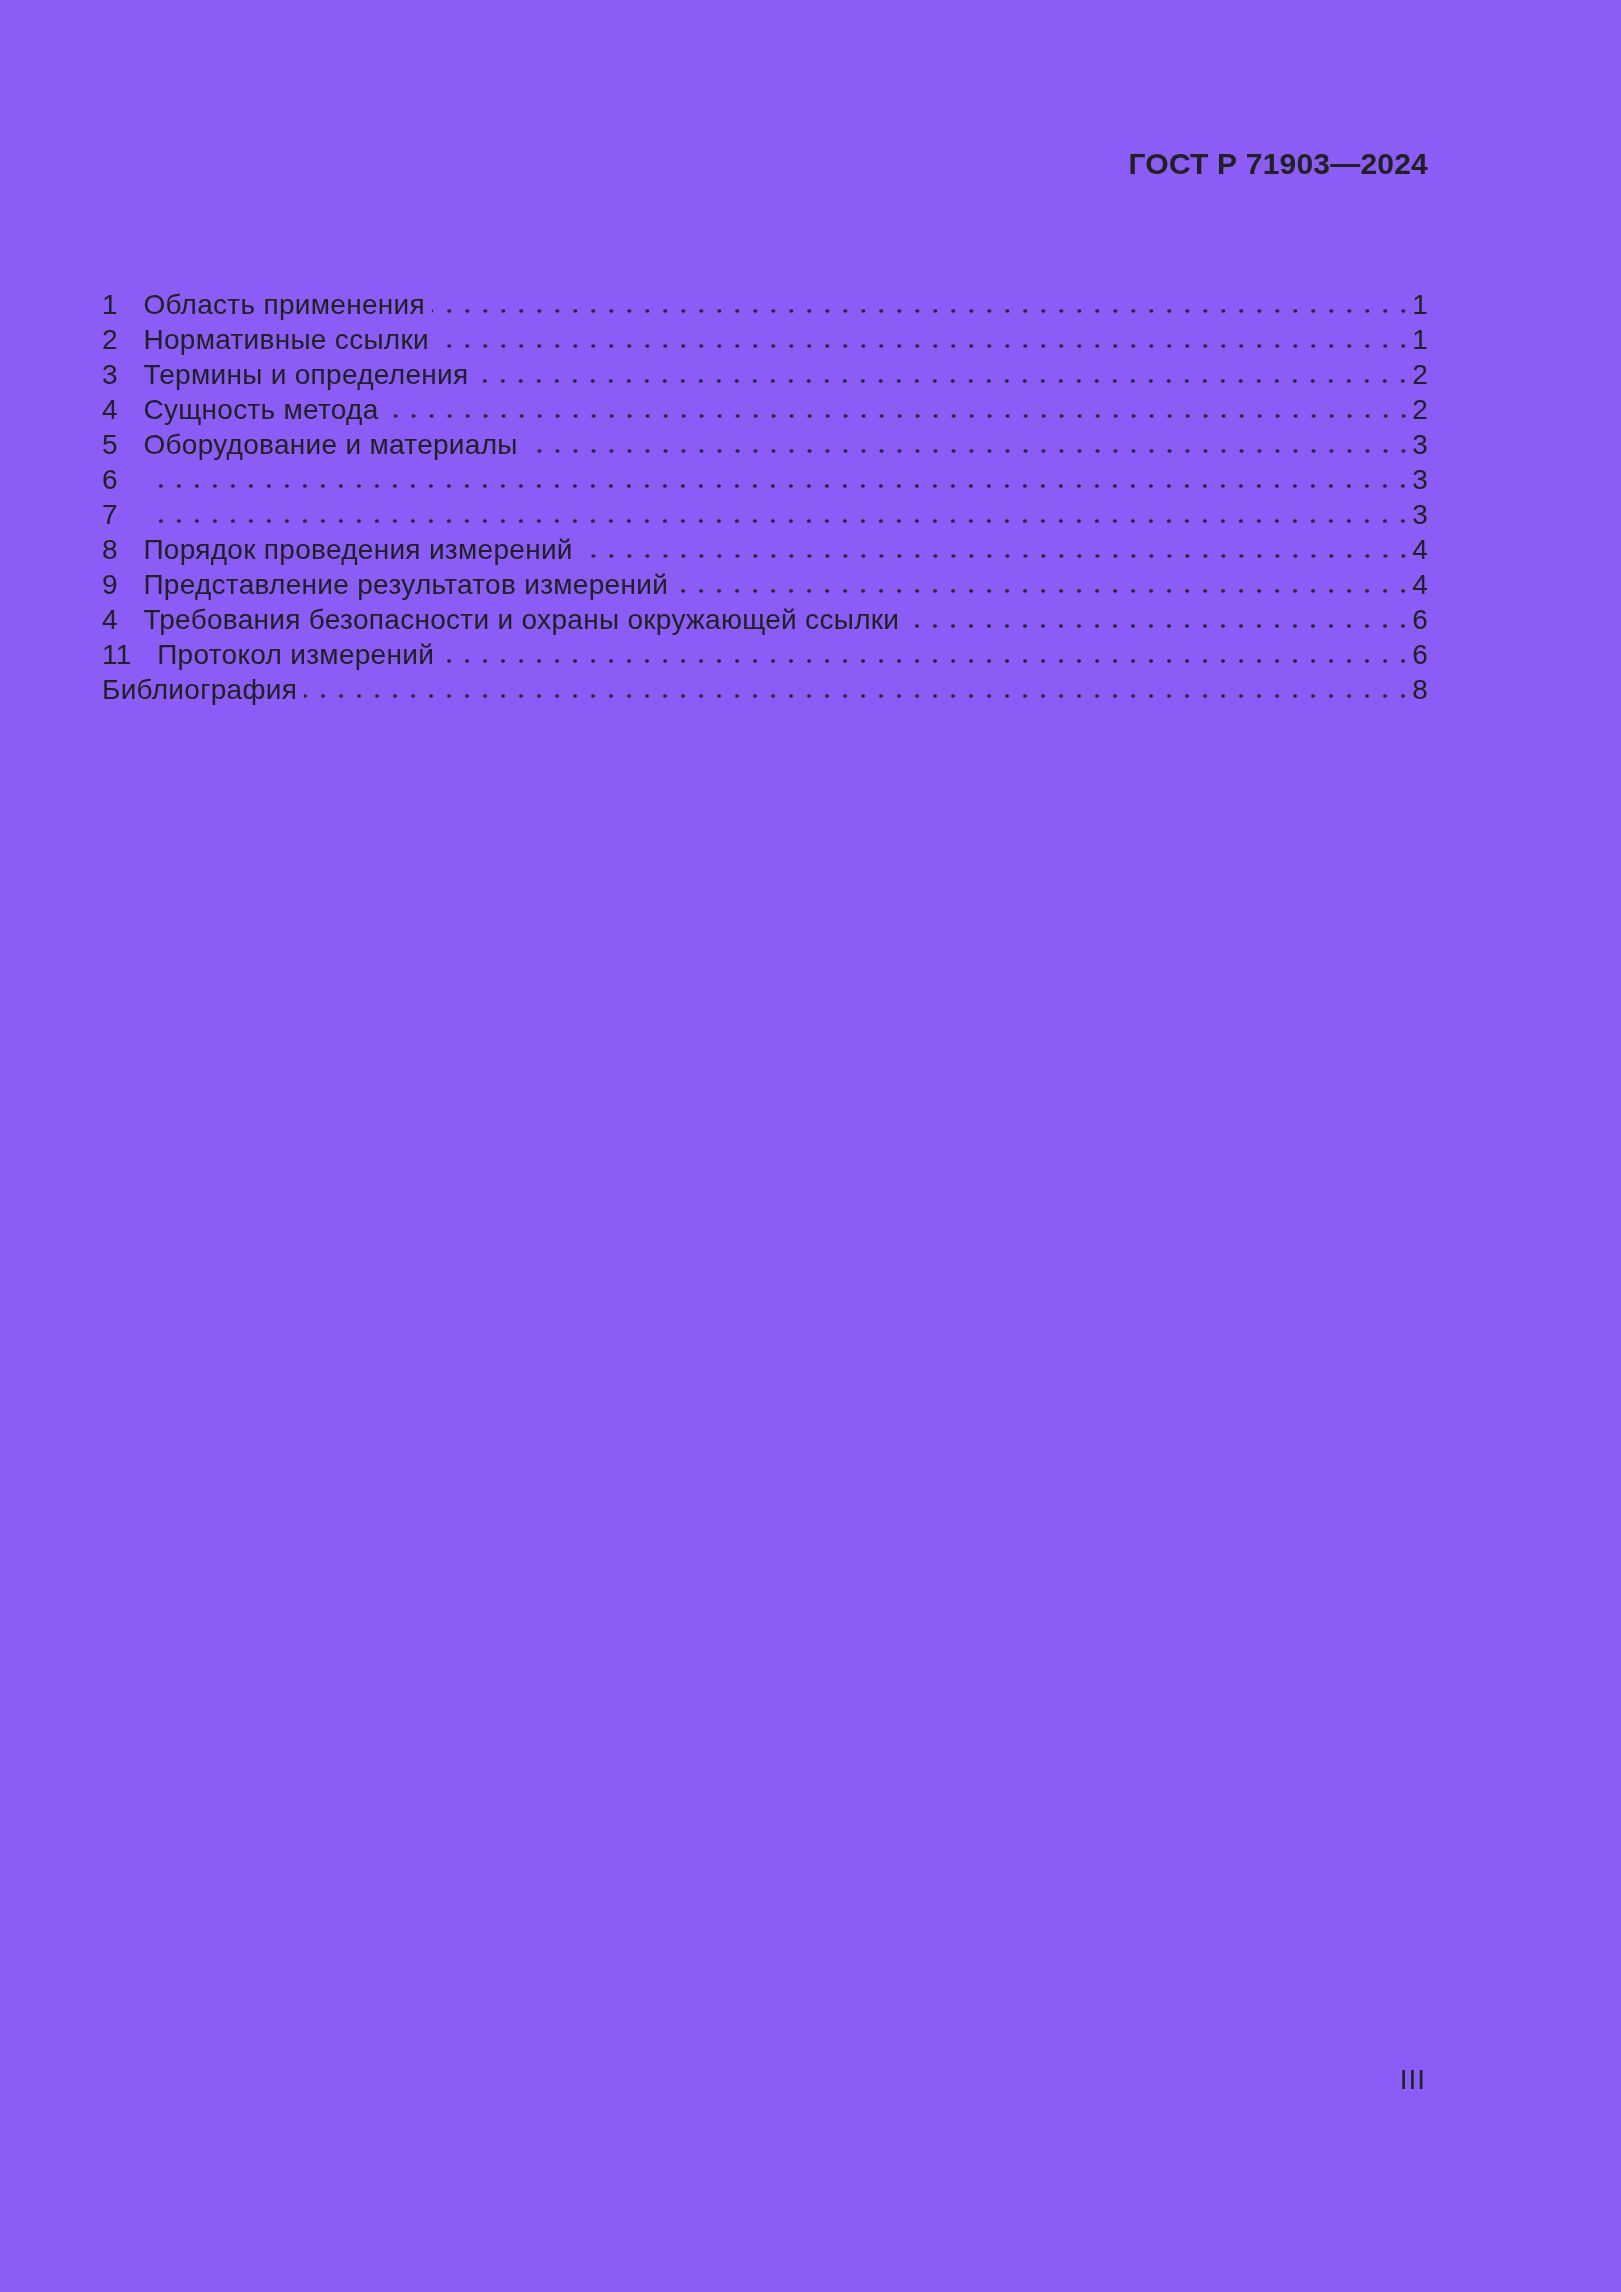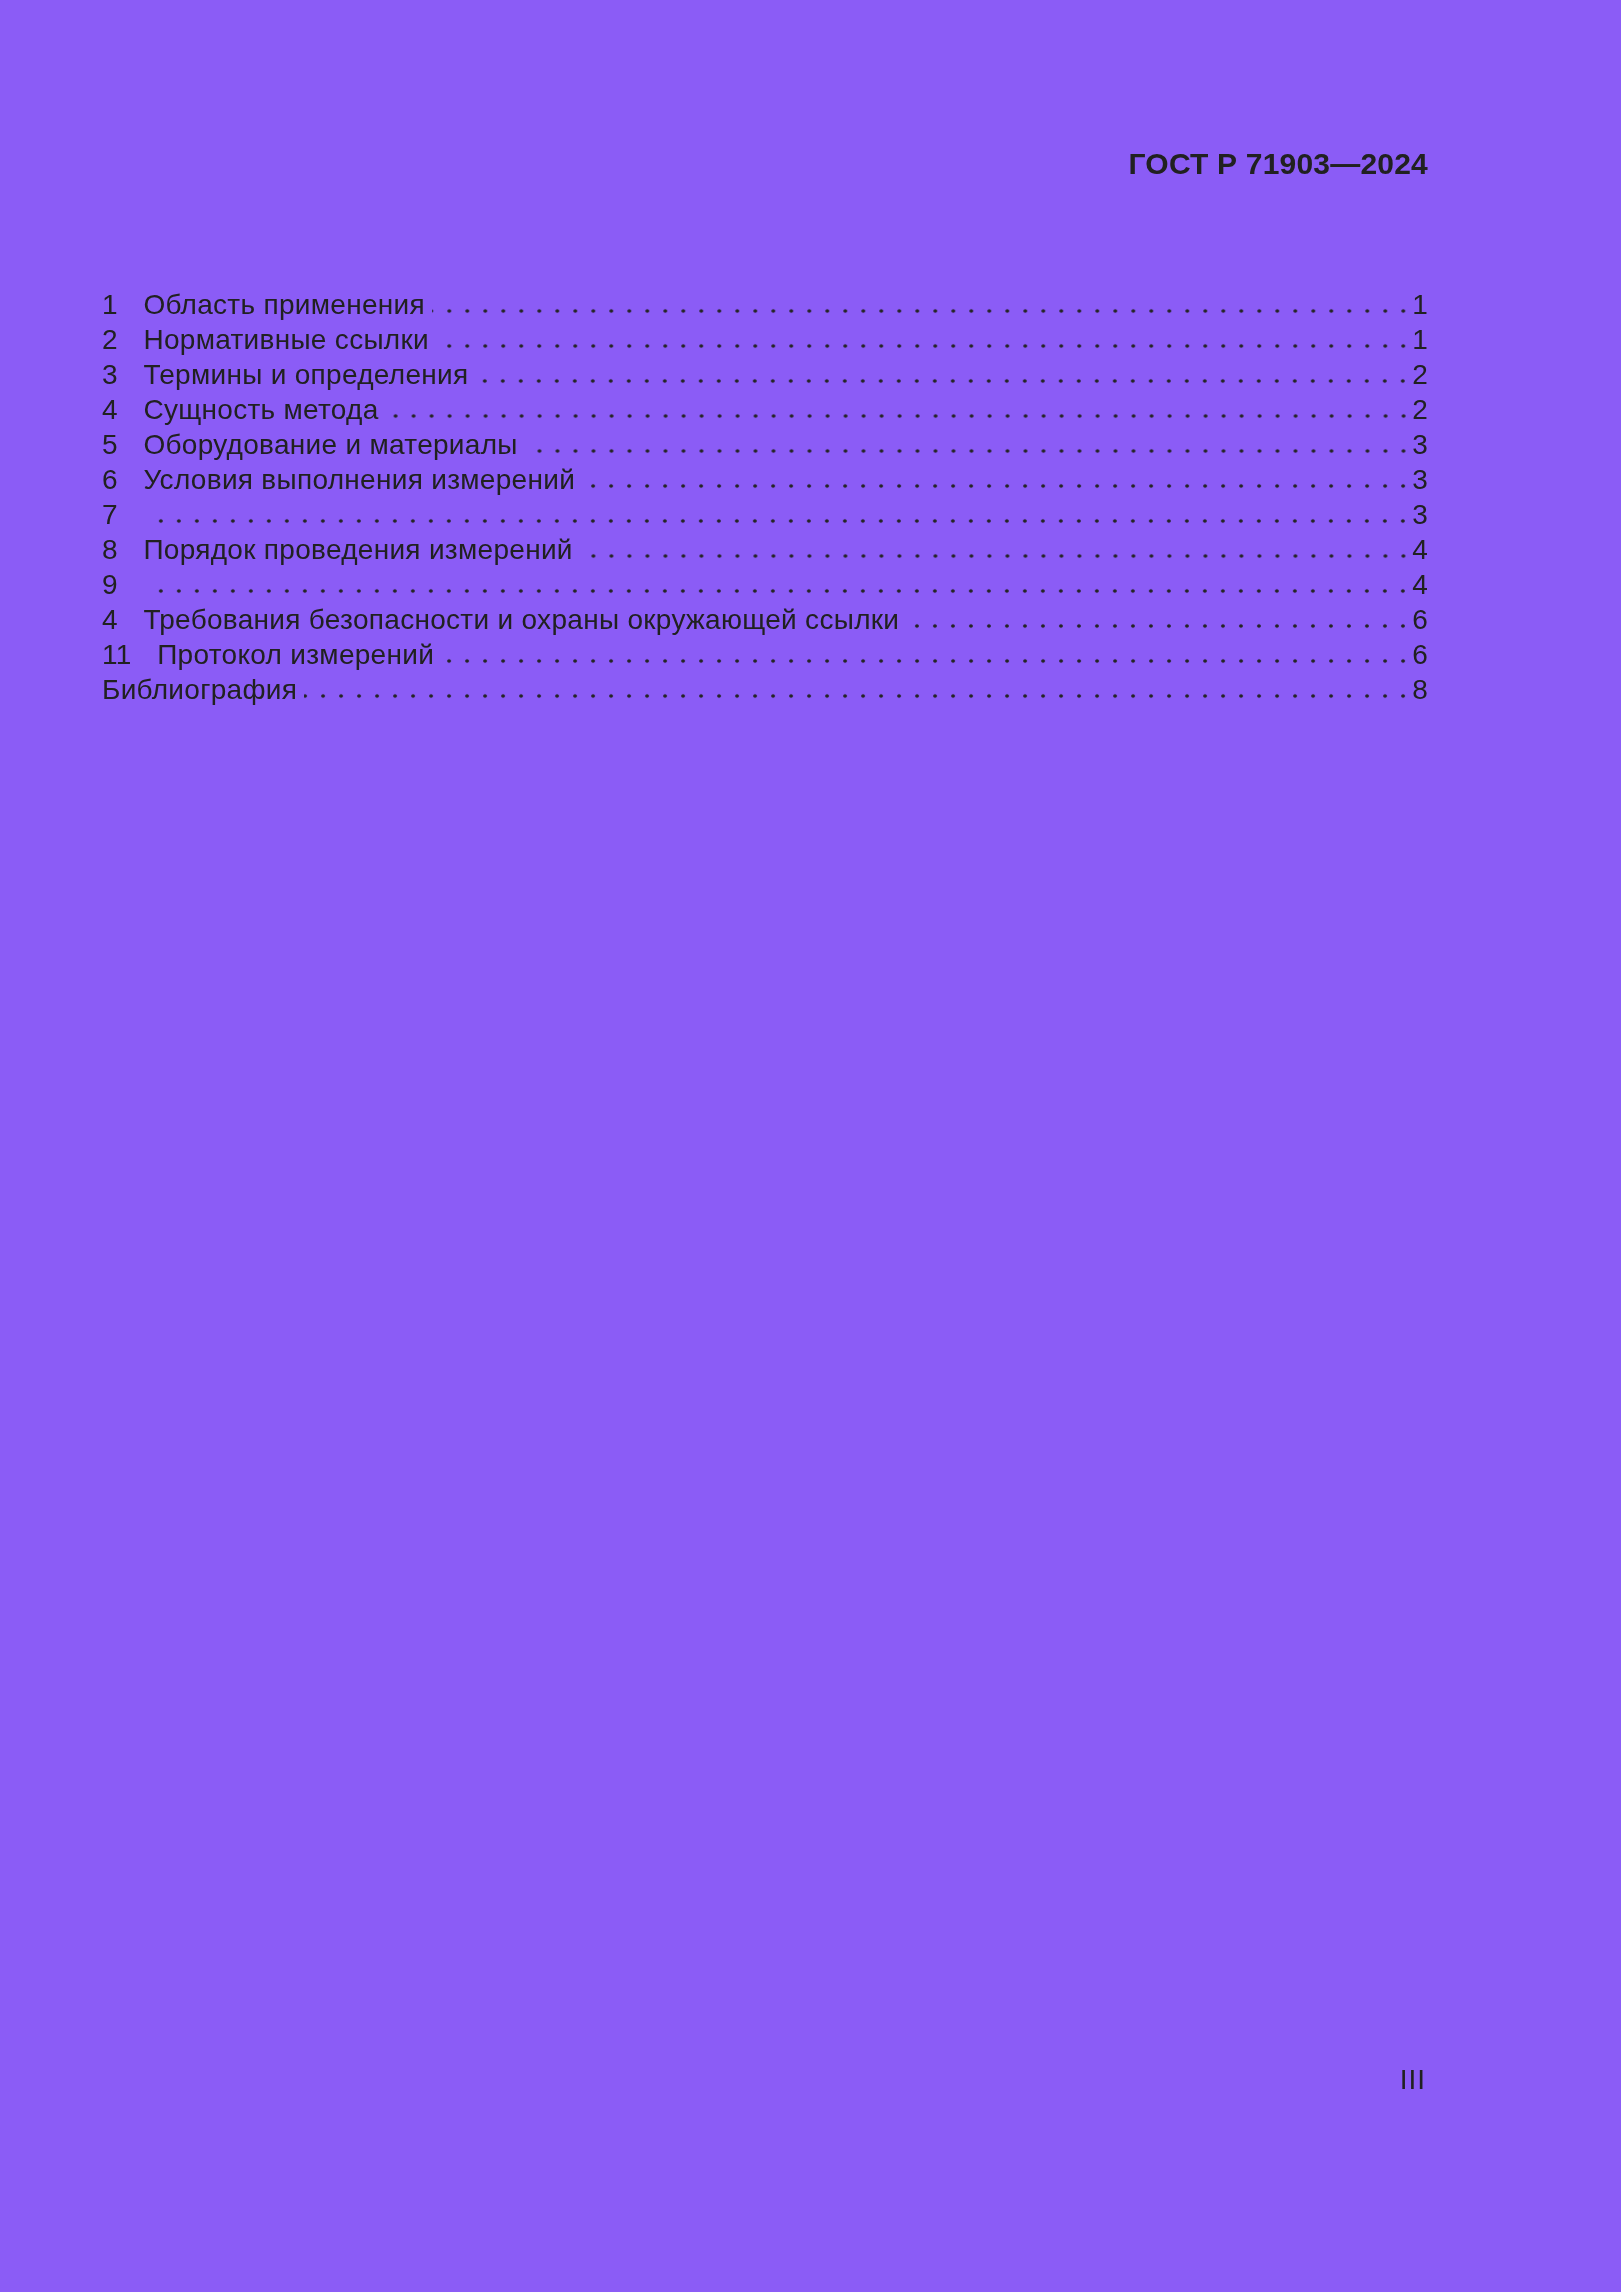--- a/index.html
+++ b/index.html
@@ -101,40 +101,40 @@
 
   <div class="toc-entry">
     <span class="num">5</span>
     <span class="title">Оборудование и материалы</span>
     <span class="leader"></span>
     <span class="pagenum">3</span>
   </div>
 
   <div class="toc-entry">
     <span class="num">6</span>
-    <span class="title">Условия выполнения измерений</span>
     <span class="leader"></span>
     <span class="pagenum">3</span>
   </div>
 
   <div class="toc-entry">
     <span class="num">7</span>
     <span class="leader"></span>
     <span class="pagenum">3</span>
   </div>
 
   <div class="toc-entry">
     <span class="num">8</span>
     <span class="title">Порядок проведения измерений</span>
     <span class="leader"></span>
     <span class="pagenum">4</span>
   </div>
 
   <div class="toc-entry">
     <span class="num">9</span>
+    <span class="title">Представление результатов измерений</span>
     <span class="leader"></span>
     <span class="pagenum">4</span>
   </div>
 
   <div class="toc-entry">
     <span class="num">4</span>
     <span class="title">Требования безопасности и охраны окружающей ссылки</span>
     <span class="leader"></span>
     <span class="pagenum">6</span>
   </div>

